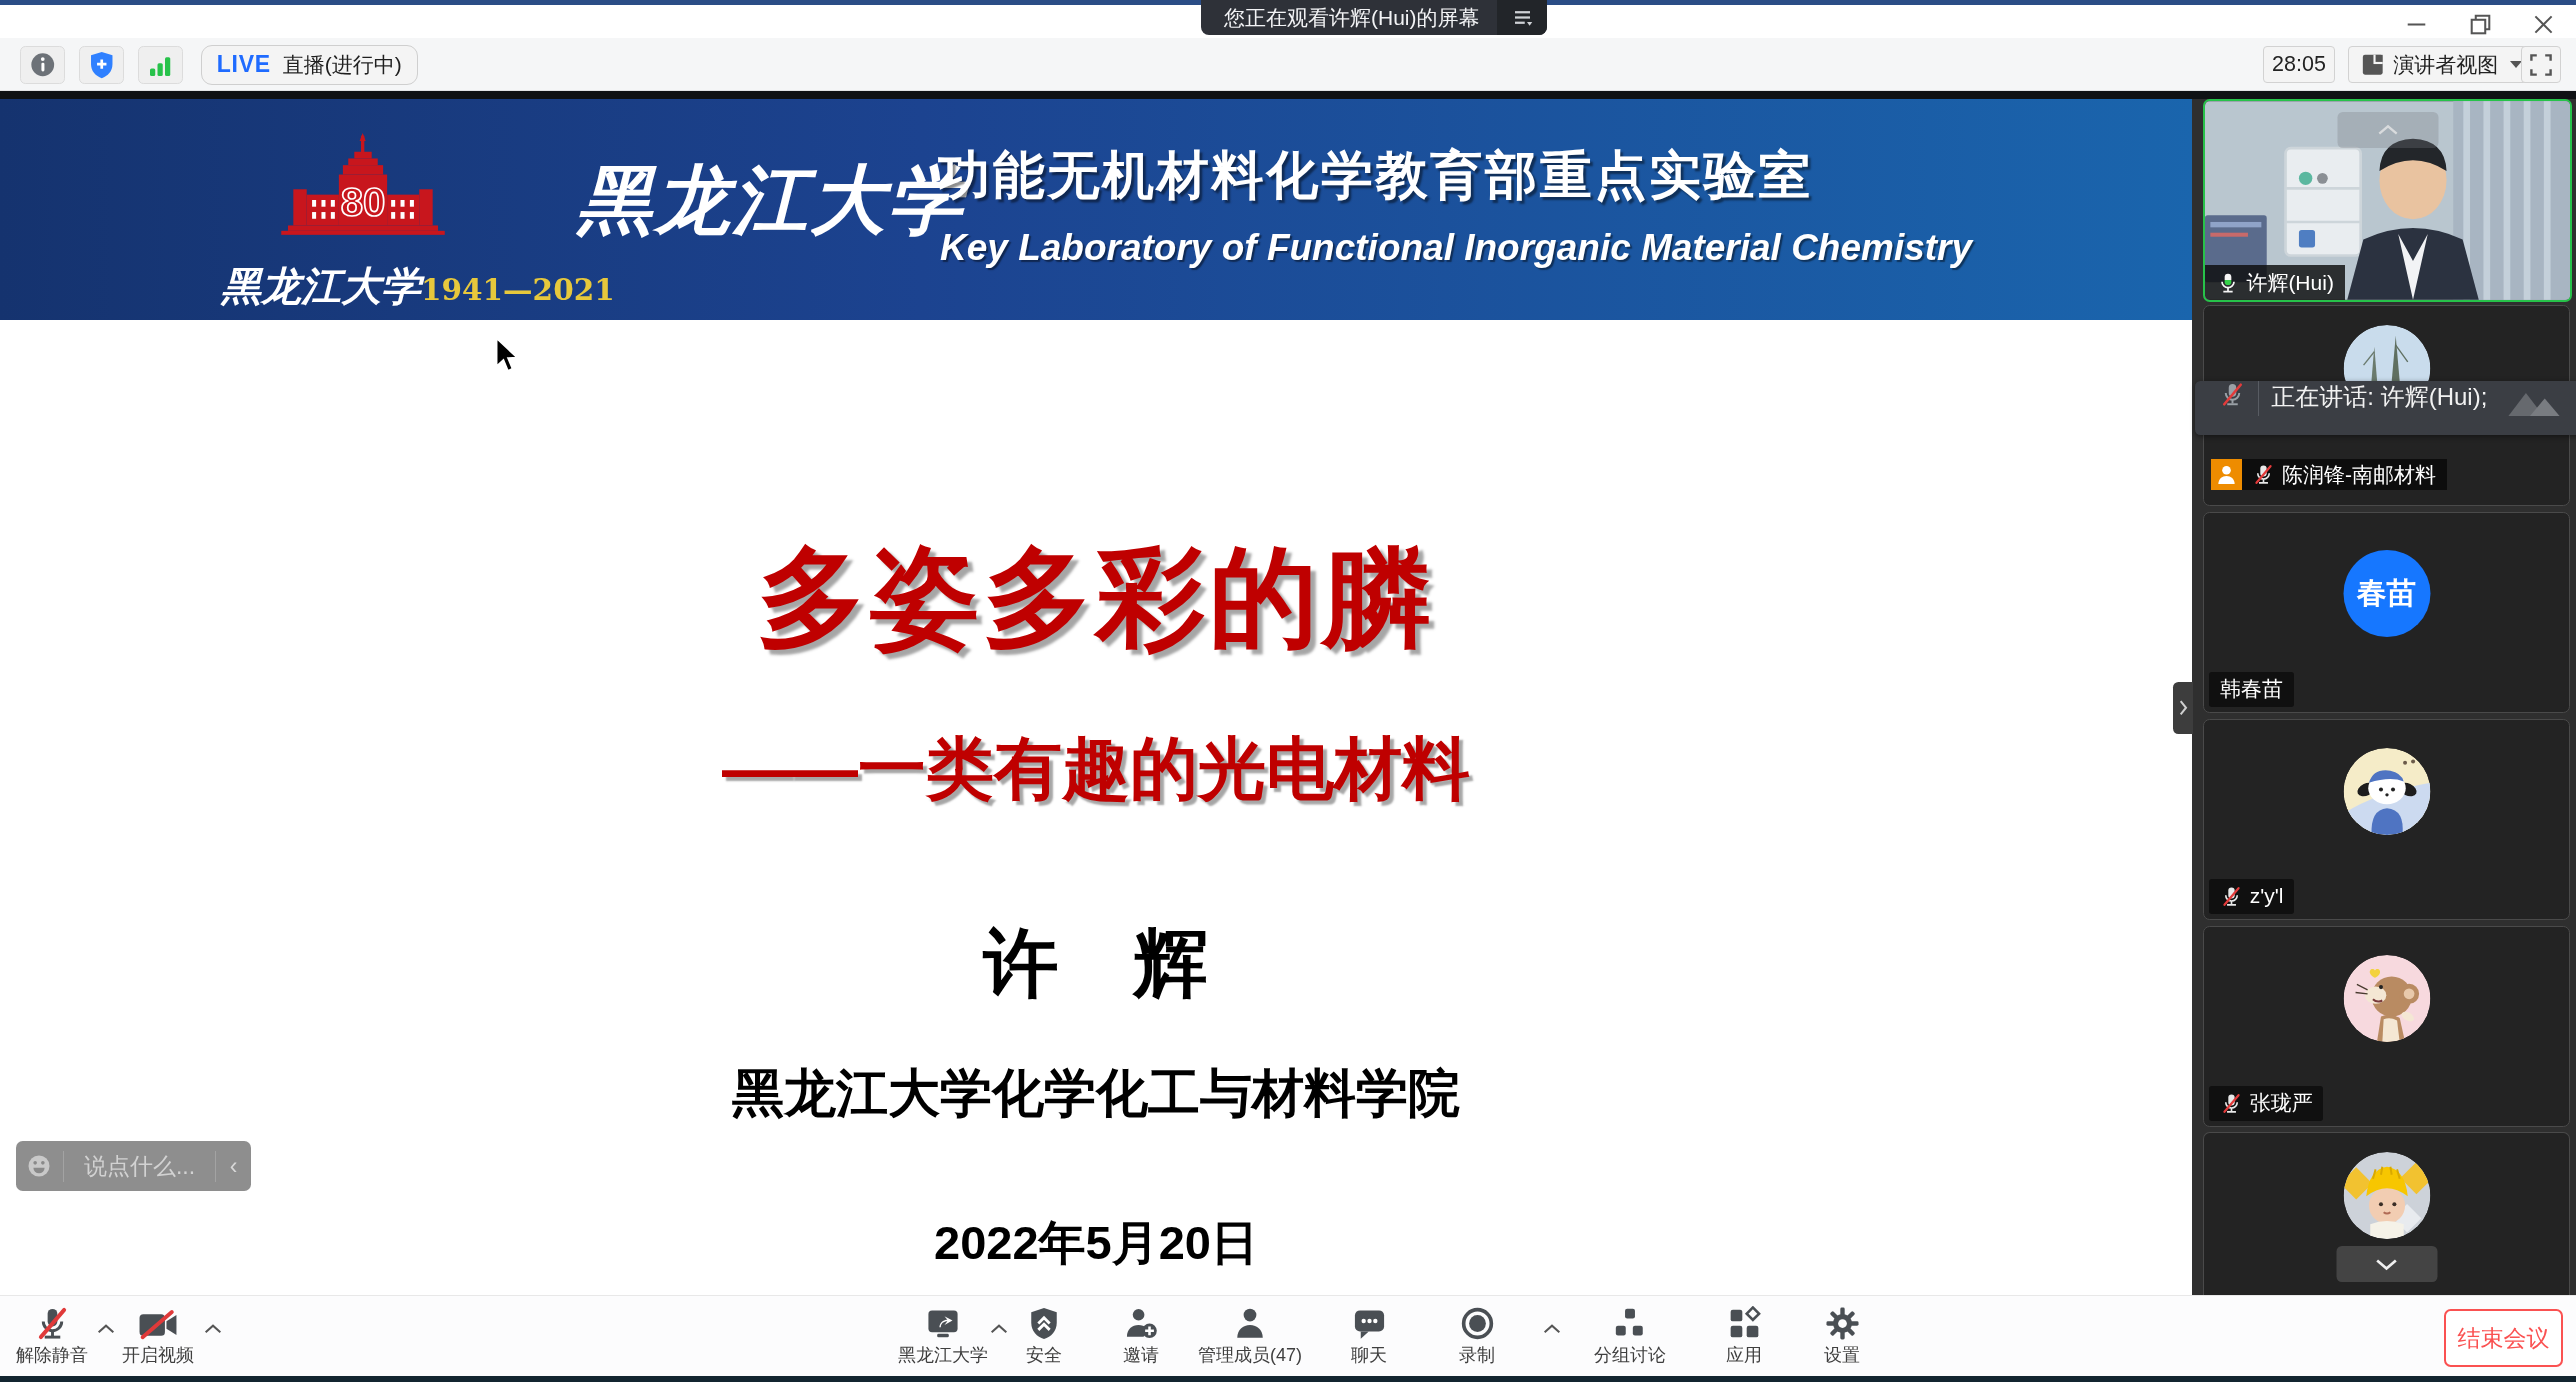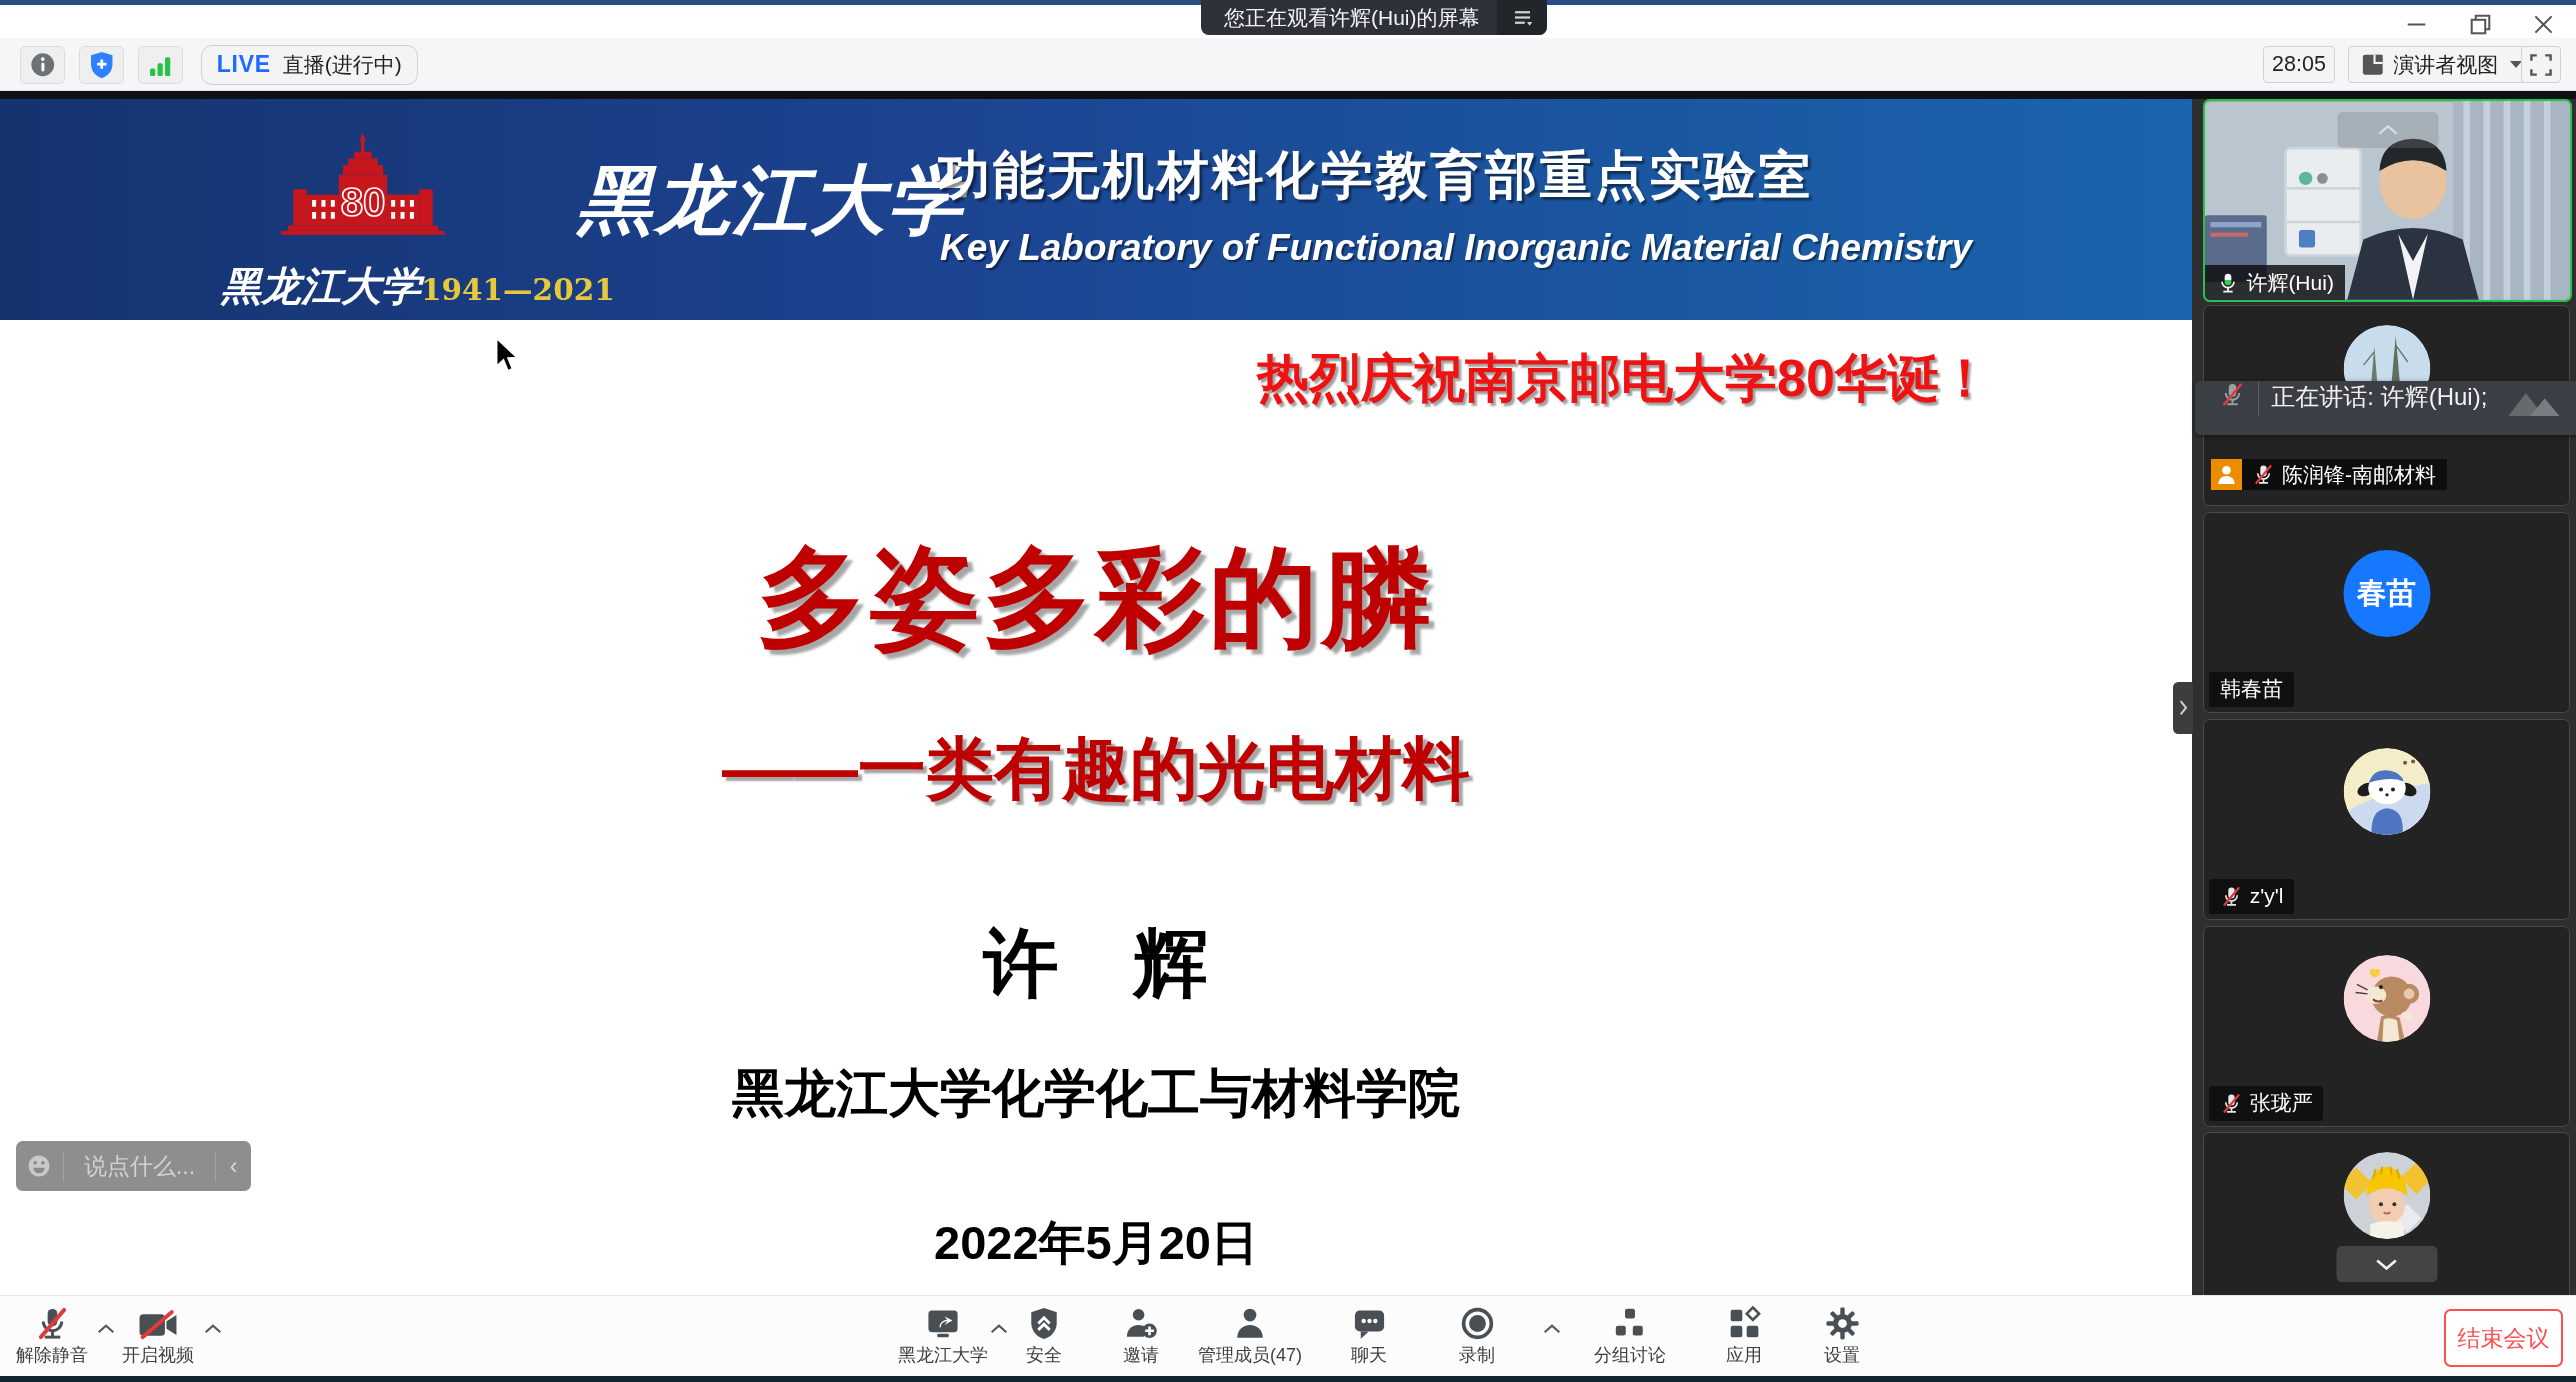--- a/index.html
+++ b/index.html
@@ -250,21 +250,20 @@
       <text x="180" y="124" font-size="60" font-weight="bold" text-anchor="middle" fill="#c8161d" stroke="#ffffff" stroke-width="2.5" font-family="Liberation Sans,sans-serif">80</text>
     </svg>
     <div class="logo-caption">
       <span class="calli">黑龙江大学</span><span class="years">1941—2021</span>
     </div>
     <div class="big-calli calli">黑龙江大学</div>
     <div class="lab-cn">功能无机材料化学教育部重点实验室</div>
     <div class="lab-en">Key Laboratory of Functional Inorganic Material Chemistry</div>
   </div>
 
-  <div class="slide-text slogan">热烈庆祝南京邮电大学80华诞！</div>
   <div class="slide-text main-title">多姿多彩的膦</div>
   <div class="slide-text sub-title">——一类有趣的光电材料</div>
   <div class="slide-text speaker">许　辉</div>
   <div class="slide-text affiliation">黑龙江大学化学化工与材料学院</div>
   <div class="slide-text slide-date">2022年5月20日</div>
 
   <svg class="abs cursor" width="36" height="40" viewBox="0 0 24 26">
     <path d="M5 1 L5 20 L9.6 15.8 L12.6 23 L15.8 21.5 L12.8 14.5 L19 14.2 Z" fill="#000" stroke="#fff" stroke-width="1.3"></path>
     </svg>
 

